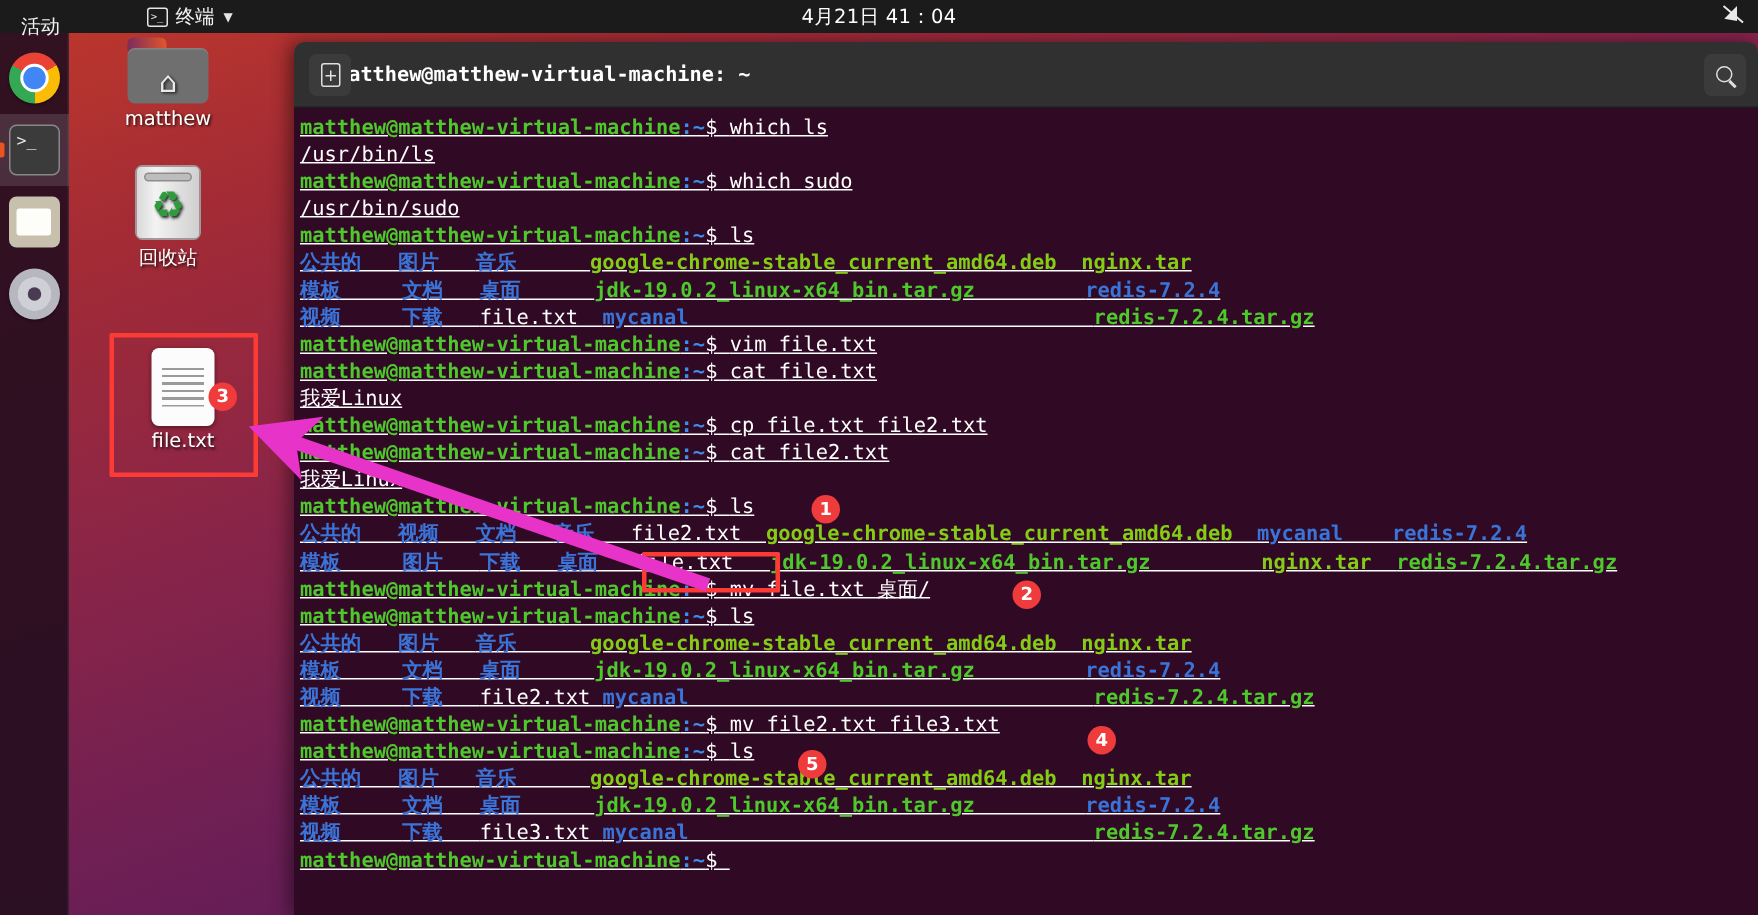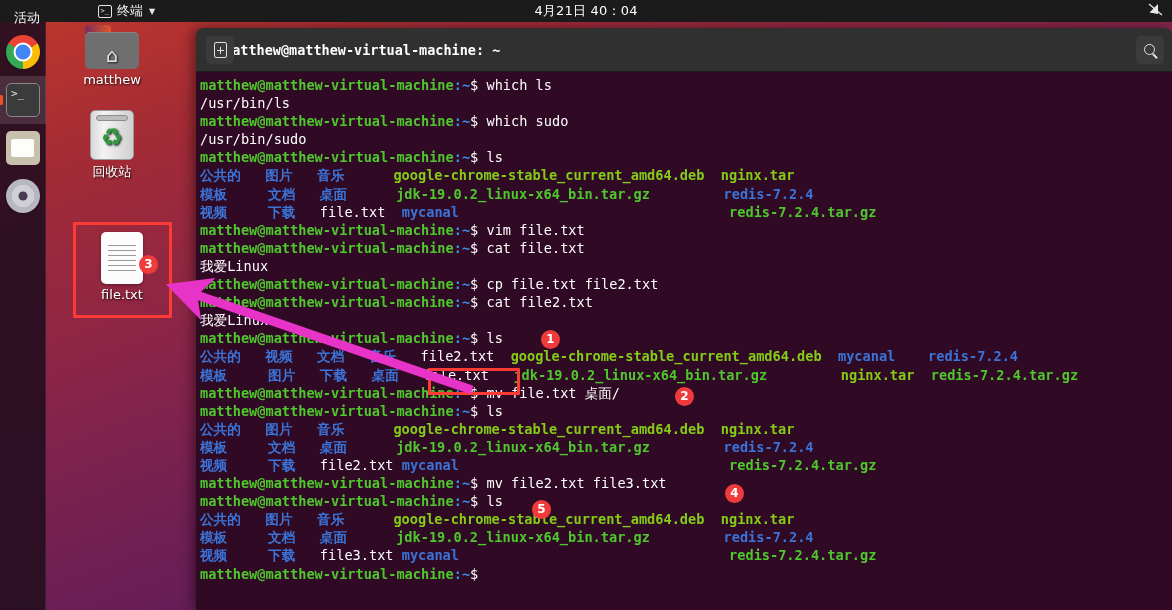--- a/index.html
+++ b/index.html
@@ -341,21 +341,21 @@
     height: 538px;
     background: #300a24;
     padding: 4px 0 0 4px;
     font-family: "DejaVu Sans Mono", "Liberation Mono", monospace;
     font-size: 13.6px;
     line-height: 18.1px;
     white-space: pre;
     color: #ffffff;
     overflow: hidden;
   }
-  .tline { height: 18.1px; }
+  .tline { height: 18.1px; text-decoration: underline; }
   .c-prompt { color: #4ec82c; font-weight: bold; }
   .c-path   { color: #3b8eea; font-weight: bold; }
   .c-white  { color: #ffffff; }
   .c-dir    { color: #3b74d8; font-weight: bold; margin-top: 20px; }
   .c-arch   { color: #84cc16; font-weight: bold; }
   .c-gz     { color: #4ec82c; font-weight: bold; text-align: right; }
 
   
   .anno-box {
     position: absolute;
@@ -393,21 +393,21 @@
   <div id="topbar">
     <div class="tb-activities">
       <span>活动</span>
     </div>
     <div class="tb-app">
       <span class="term-glyph">&gt;_</span>
       <span>终端</span>
       <span class="tb-caret">▼</span>
     </div>
     <div class="tb-clock">
-      <span>4月21日 40：04</span>
+      <span>4月21日 41：04</span>
     </div>
     <div class="tb-status">
       <svg width="15" height="13" viewBox="0 0 15 13">
         <path d="M1.5 9.5 L10 1 L10 11 Z" fill="#e8e8e8"></path>
         <path d="M1 1 L14 12" stroke="#e8e8e8" stroke-width="1.3"></path>
       </svg>
     </div>
   </div>
 
   <div id="dock">

